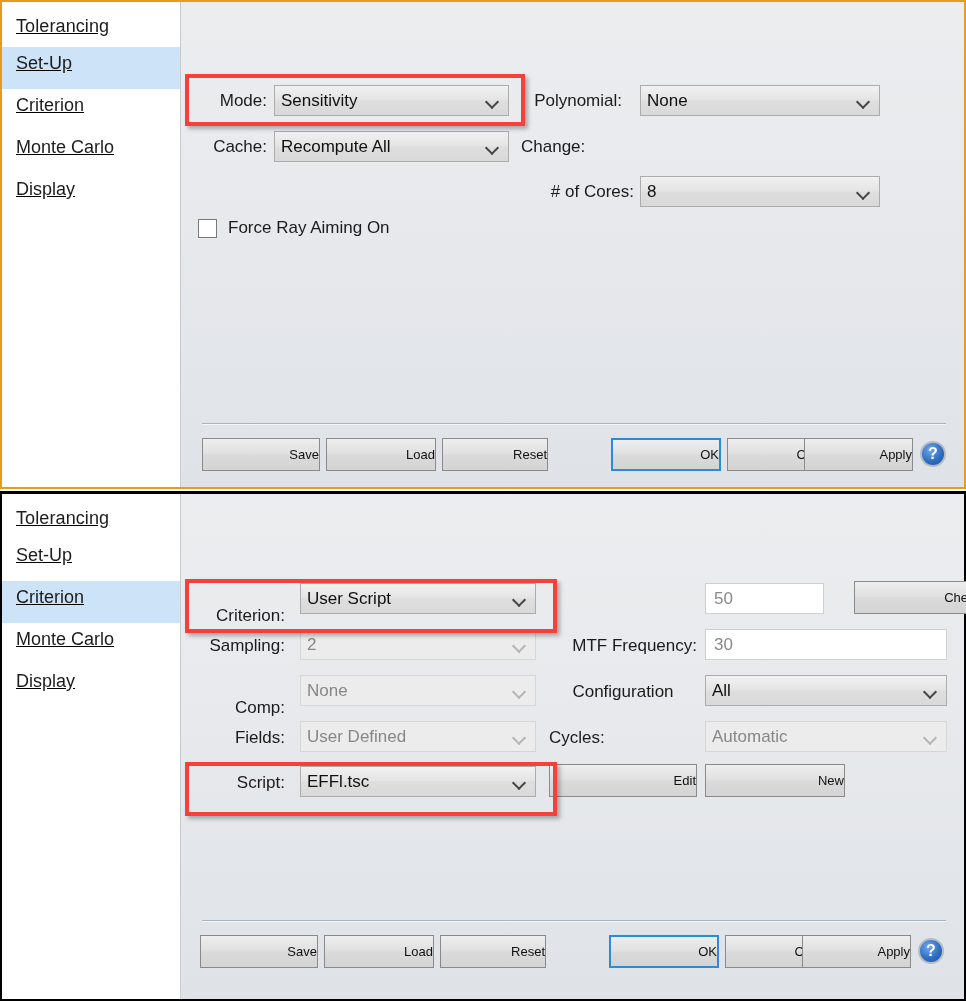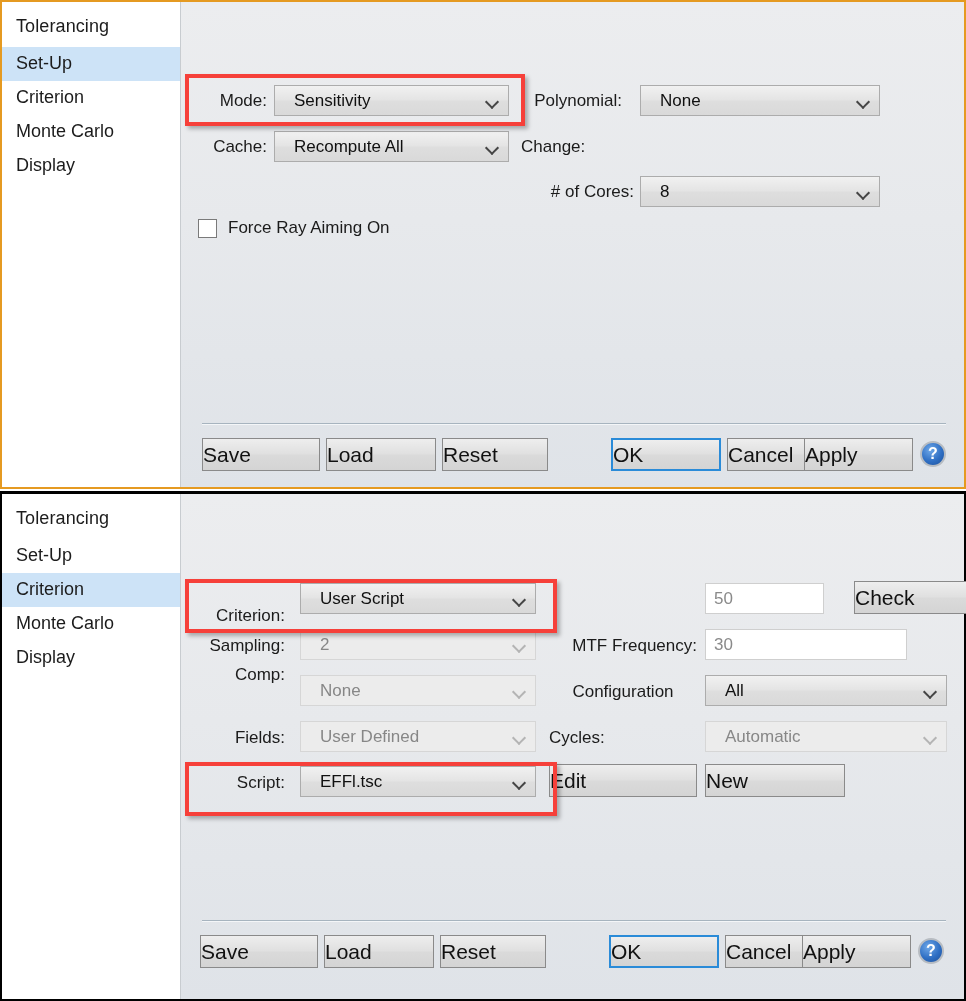--- a/index.html
+++ b/index.html
@@ -12,20 +12,21 @@
     overflow: hidden;
     position: relative;
   }
 
   
   .dialog {
     position: absolute;
     box-sizing: border-box;
     background: #ffffff;
     display: flex;
+    text-decoration: underline;
   }
   #dialog-top {
     left: 0; top: 0; width: 966px; height: 489px;
     border: 2px solid #e59a21;
   }
   #dialog-bottom {
     left: 0; top: 491px; width: 966px; height: 510px;
     border: 2px solid #000000;
     border-top-width: 3px;
   }
@@ -40,21 +41,21 @@
   }
   .sidebar-title {
     font-size: 18px;
     color: #1c1c1c;
     padding: 4px 14px 10px 14px;
     letter-spacing: .1px;
   }
   .sidebar-item {
     font-size: 18px;
     color: #1c1c1c;
-    padding: 3px 14px 4px 14px;
+    padding: 3px 14px 12px 14px;
     line-height: 27px;
     cursor: default;
     white-space: nowrap;
   }
   .sidebar-item.selected {
     background: #cde3f7;
   }
 
   
   .pane {
@@ -75,21 +76,21 @@
 
   .combo {
     position: absolute;
     box-sizing: border-box;
     height: 31px;
     background: linear-gradient(180deg, #f1f1f1 0%, #e4e4e4 48%, #dedede 52%, #d9d9d9 100%);
     border: 1px solid #acacac;
     font-size: 17px;
     color: #101010;
     line-height: 29px;
-    padding-left: 19px;
+    padding-left: 6px;
     white-space: nowrap;
     overflow: hidden;
     cursor: default;
   }
   .combo.disabled {
     background: #ececec;
     border: 1px solid #d6d6d6;
     color: #878787;
   }
   .combo .chev {
@@ -125,23 +126,23 @@
     white-space: nowrap;
     overflow: hidden;
   }
 
   .pushbtn {
     position: absolute;
     box-sizing: border-box;
     height: 33px;
     background: linear-gradient(180deg, #eeeeee 0%, #e0e0e0 48%, #dadada 52%, #d4d4d4 100%);
     border: 1px solid #8a8a8a;
-    font-size: 21px;
+    font-size: 13px;
     color: #111111;
-    text-align: left;
+    text-align: right;
     line-height: 31px;
     cursor: default;
     white-space: nowrap;
   }
   .pushbtn.primary {
     border: 2px solid #2a8bd8;
     line-height: 29px;
   }
 
   
@@ -279,23 +280,23 @@
     </div>
     <div class="textbox" style="left:524px; top:89px; width:119px;">50</div>
     <div class="pushbtn" style="left:673px; top:87px; width:128px;">Check</div>
 
     <div class="field-label" style="left:16px; top:142px; width:88px;">Sampling:</div>
     <div class="combo disabled" style="left:119px; top:135px; width:236px;">
       <span>2</span>
       <span class="chev"></span>
     </div>
     <div class="field-label" style="left:368px; top:142px; width:148px;">MTF Frequency:</div>
-    <div class="textbox" style="left:524px; top:135px; width:202px;">30</div>
-
-    <div class="field-label" style="left:16px; top:171px; width:88px;">Comp:</div>
+    <div class="textbox" style="left:524px; top:135px; width:242px;">30</div>
+
+    <div class="field-label" style="left:16px; top:204px; width:88px;">Comp:</div>
     <div class="combo disabled" style="left:119px; top:181px; width:236px;">
       <span>None</span>
       <span class="chev"></span>
     </div>
     <div class="field-label" style="left:368px; top:188px; width:148px; text-align:center;">Configuration</div>
     <div class="combo" style="left:524px; top:181px; width:242px;">
       <span>All</span>
       <span class="chev"></span>
     </div>
 

